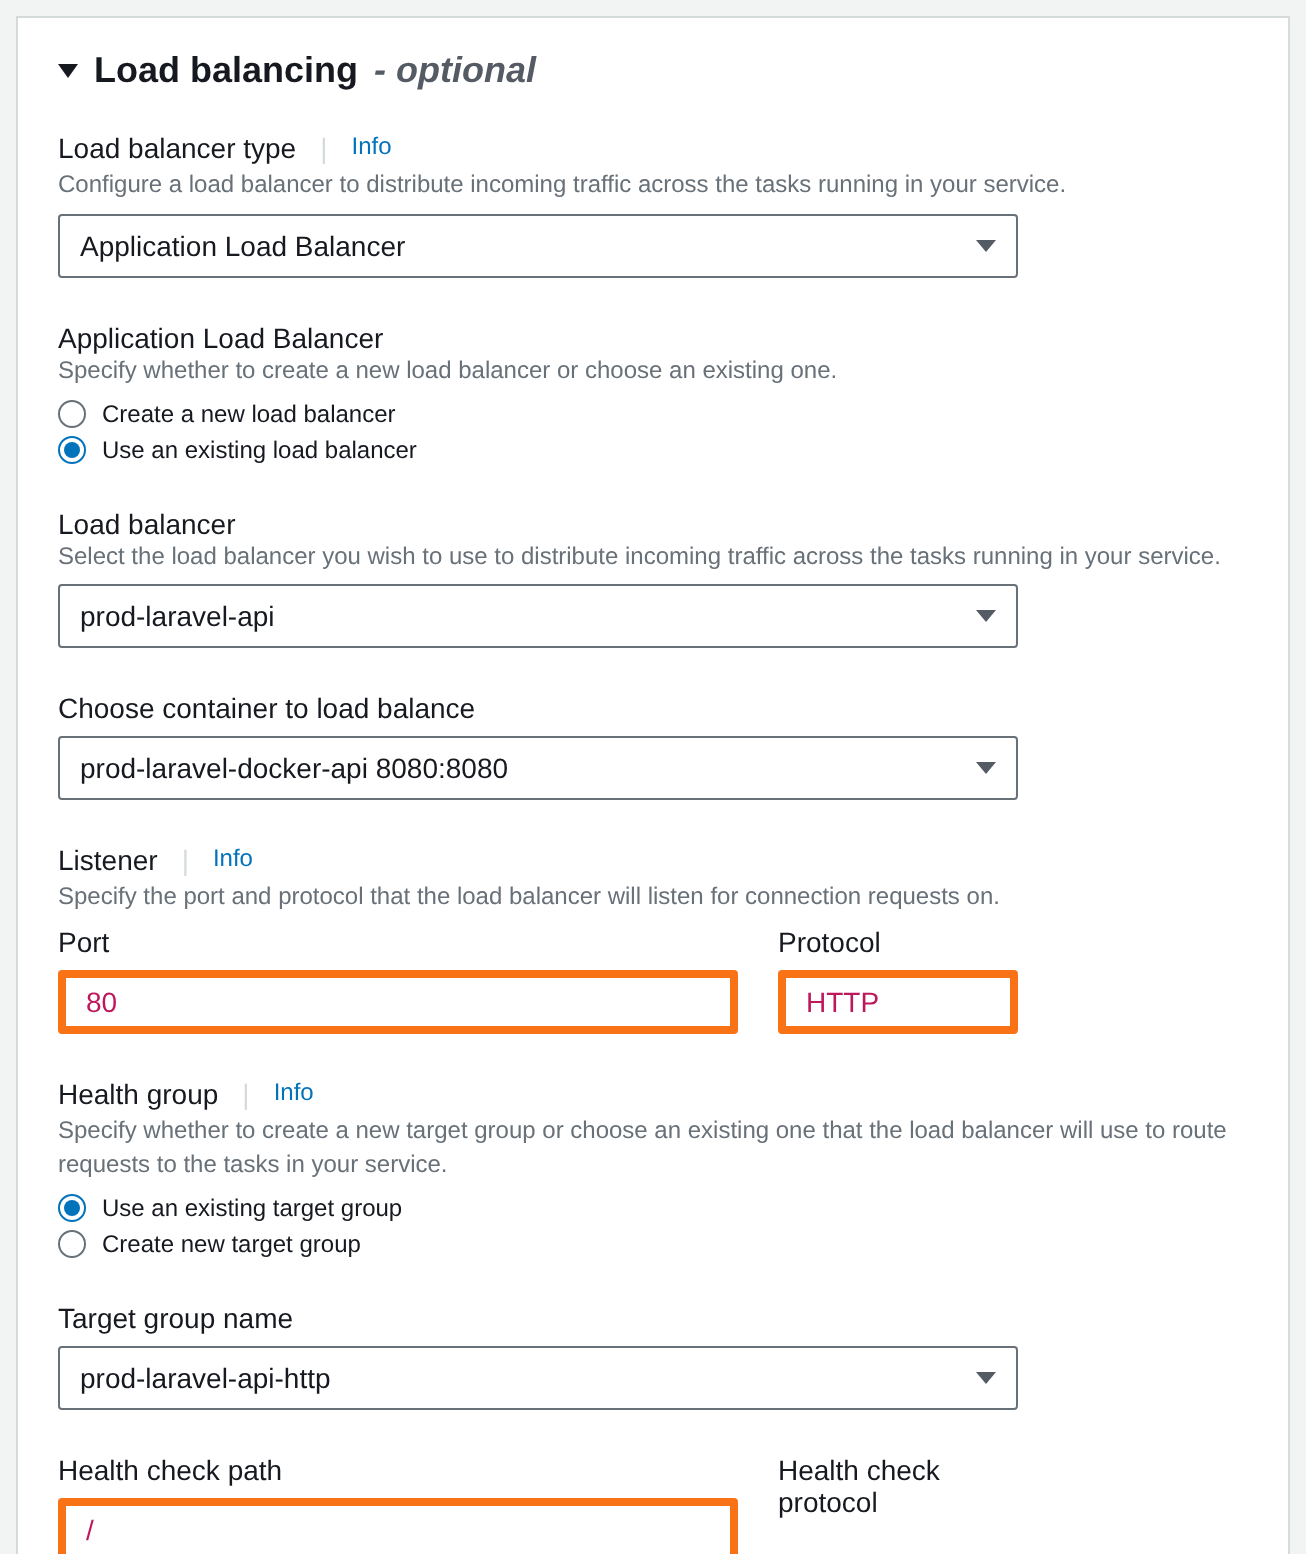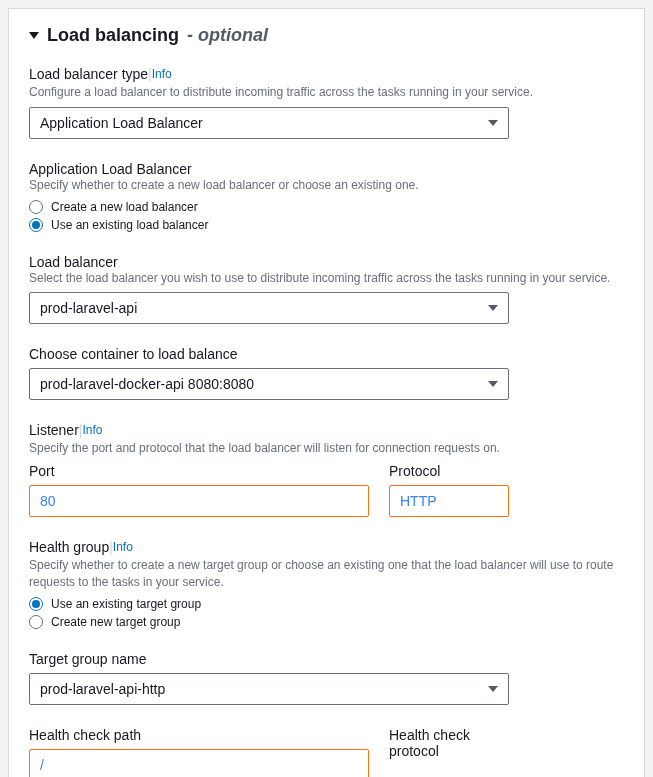--- a/index.html
+++ b/index.html
@@ -34,22 +34,22 @@
   }
   .header-optional {
     font-size: 18px;
     font-weight: 700;
     font-style: italic;
     color: #545b64;
   }
   .field-group { margin-bottom: 22px; }
   .label-row {
     display: flex;
-    align-items: center;
-    gap: 0;
+    align-items: flex-start;
+    gap: 12px;
     margin-bottom: 2px;
   }
   .label {
     font-size: 14px;
     color: #16191f;
   }
   .divider {
     color: #d5dbdb;
   }
   .info-link {
@@ -124,22 +124,22 @@
     border: 1px solid #687078;
     border-radius: 2px;
     height: 32px;
     padding: 0 10px;
     font-size: 14px;
     width: 100%;
     color: #16191f;
     font-family: inherit;
   }
   .input.readonly {
-    border: 1px solid #f97316;
-    color: #3b82f6;
+    border: 4px solid #f97316;
+    color: #be185d;
     background: #fff;
   }
 </style>
 </head>
 <body>
 
 <div class="panel">
 
   <div class="header">
     <span class="caret"></span>

